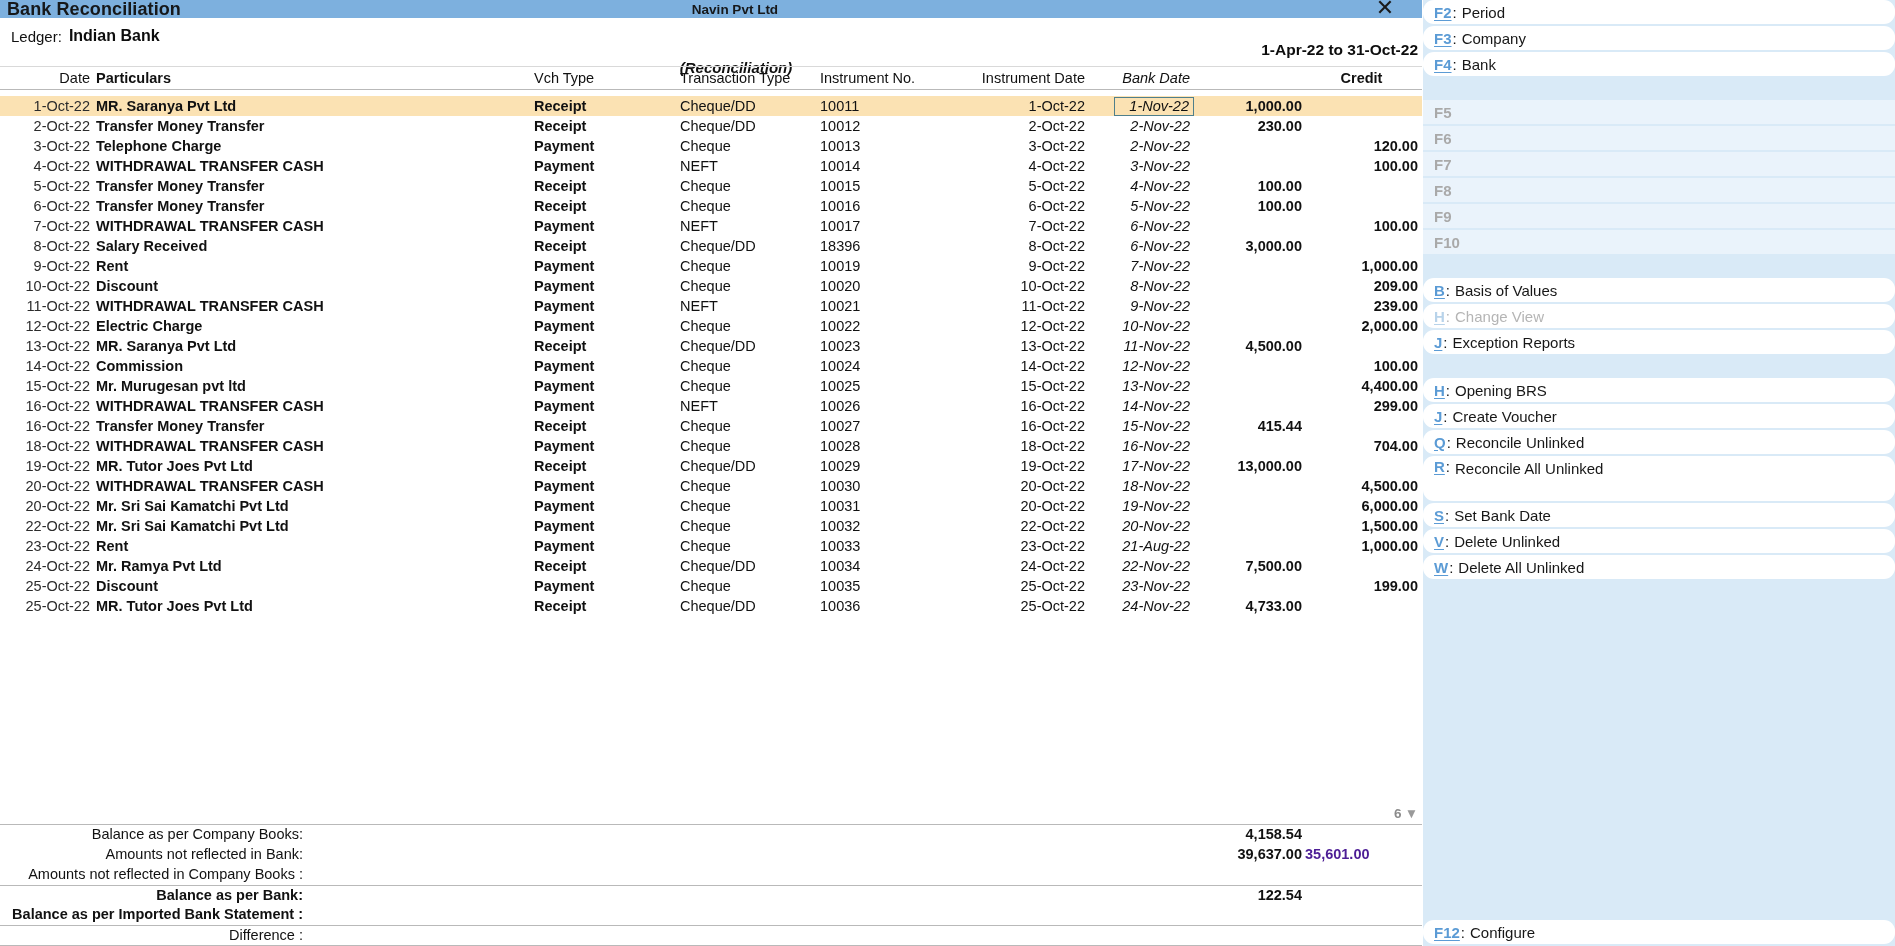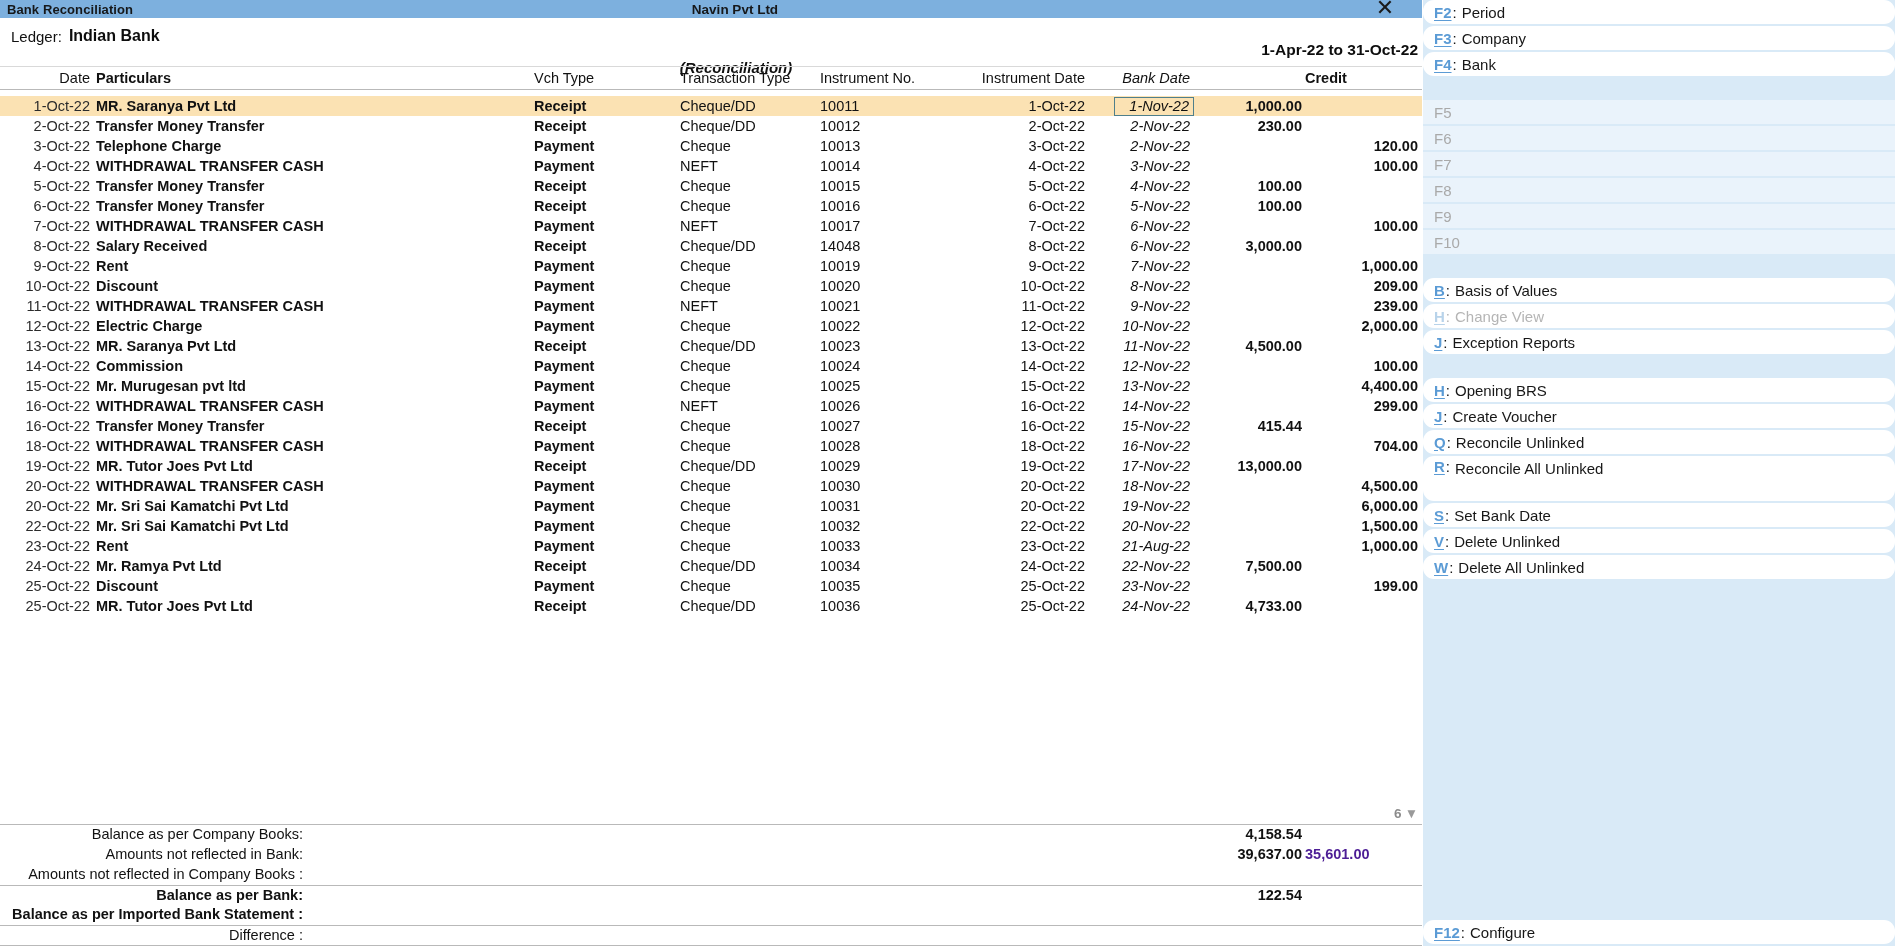--- a/index.html
+++ b/index.html
@@ -30,21 +30,21 @@
 
   .titlebar {
     height: 18px;
     background: #7db0de;
     position: relative;
     display: flex;
     align-items: center;
     flex: 0 0 18px;
   }
   .titlebar-left {
-    font-size: 13px;
+    font-size: 18px;
     font-weight: bold;
     color: #16181a;
     padding-left: 7px;
     letter-spacing: .1px;
   }
   .titlebar-center {
     position: absolute;
     left: 0; right: 0;
     text-align: center;
     font-size: 13.5px;
@@ -253,21 +253,21 @@
   .sb-grow { flex: 1 1 auto; }
   .sb-fnrow {
     background: #eaf3fb;
     height: 24px;
     margin-bottom: 2px;
     display: flex;
     align-items: center;
     padding-left: 11px;
     font-size: 15px;
     color: #a9a9a9;
-    font-weight: normal;
+    font-weight: bold;
   }
 </style>
 </head>
 <body>
 
 <div id="app">
 
   <div id="main">
 
     <div class="titlebar">
@@ -284,21 +284,21 @@
 
     <div class="colhead">
       <span class="ch" style="left:0px;width:90px;text-align:right;">Date</span>
       <span class="ch bold" style="left:96px;">Particulars</span>
       <span class="ch" style="left:534px;">Vch Type</span>
       <span class="ch" style="left:680px;">Transaction Type</span>
       <span class="ch" style="left:820px;">Instrument No.</span>
       <span class="ch" style="left:915px;width:170px;text-align:right;">Instrument Date</span>
       <span class="ch ital" style="left:1085px;width:105px;text-align:right;">Bank Date</span>
       <span class="ch bold" style="left:1190px;width:112px;text-align:right;margin-top:28px;">Debit</span>
-      <span class="ch bold" style="left:1305px;width:113px;text-align:left;">Credit</span>
+      <span class="ch bold" style="left:1305px;width:113px;text-align:center;">Credit</span>
     </div>
 
     <div class="tbody" id="tbody">
         <div class="row sel">
           <span class="cell c-date">1-Oct-22</span>
           <span class="cell c-part">MR. Saranya Pvt Ltd</span>
           <span class="cell c-vch">Receipt</span>
           <span class="cell c-ttype">Cheque/DD</span>
           <span class="cell c-inst">10011</span>
           <span class="cell c-idate">1-Oct-22</span>
@@ -370,21 +370,21 @@
           <span class="cell c-idate">7-Oct-22</span>
           <span class="cell c-bdate">6-Nov-22</span>
           <span class="cell c-debit"></span>
           <span class="cell c-credit">100.00</span>
         </div>
         <div class="row">
           <span class="cell c-date">8-Oct-22</span>
           <span class="cell c-part">Salary Received</span>
           <span class="cell c-vch">Receipt</span>
           <span class="cell c-ttype">Cheque/DD</span>
-          <span class="cell c-inst">14048</span>
+          <span class="cell c-inst">18396</span>
           <span class="cell c-idate">8-Oct-22</span>
           <span class="cell c-bdate">6-Nov-22</span>
           <span class="cell c-debit">3,000.00</span>
           <span class="cell c-credit"></span>
         </div>
         <div class="row">
           <span class="cell c-date">9-Oct-22</span>
           <span class="cell c-part">Rent</span>
           <span class="cell c-vch">Payment</span>
           <span class="cell c-ttype">Cheque</span>

